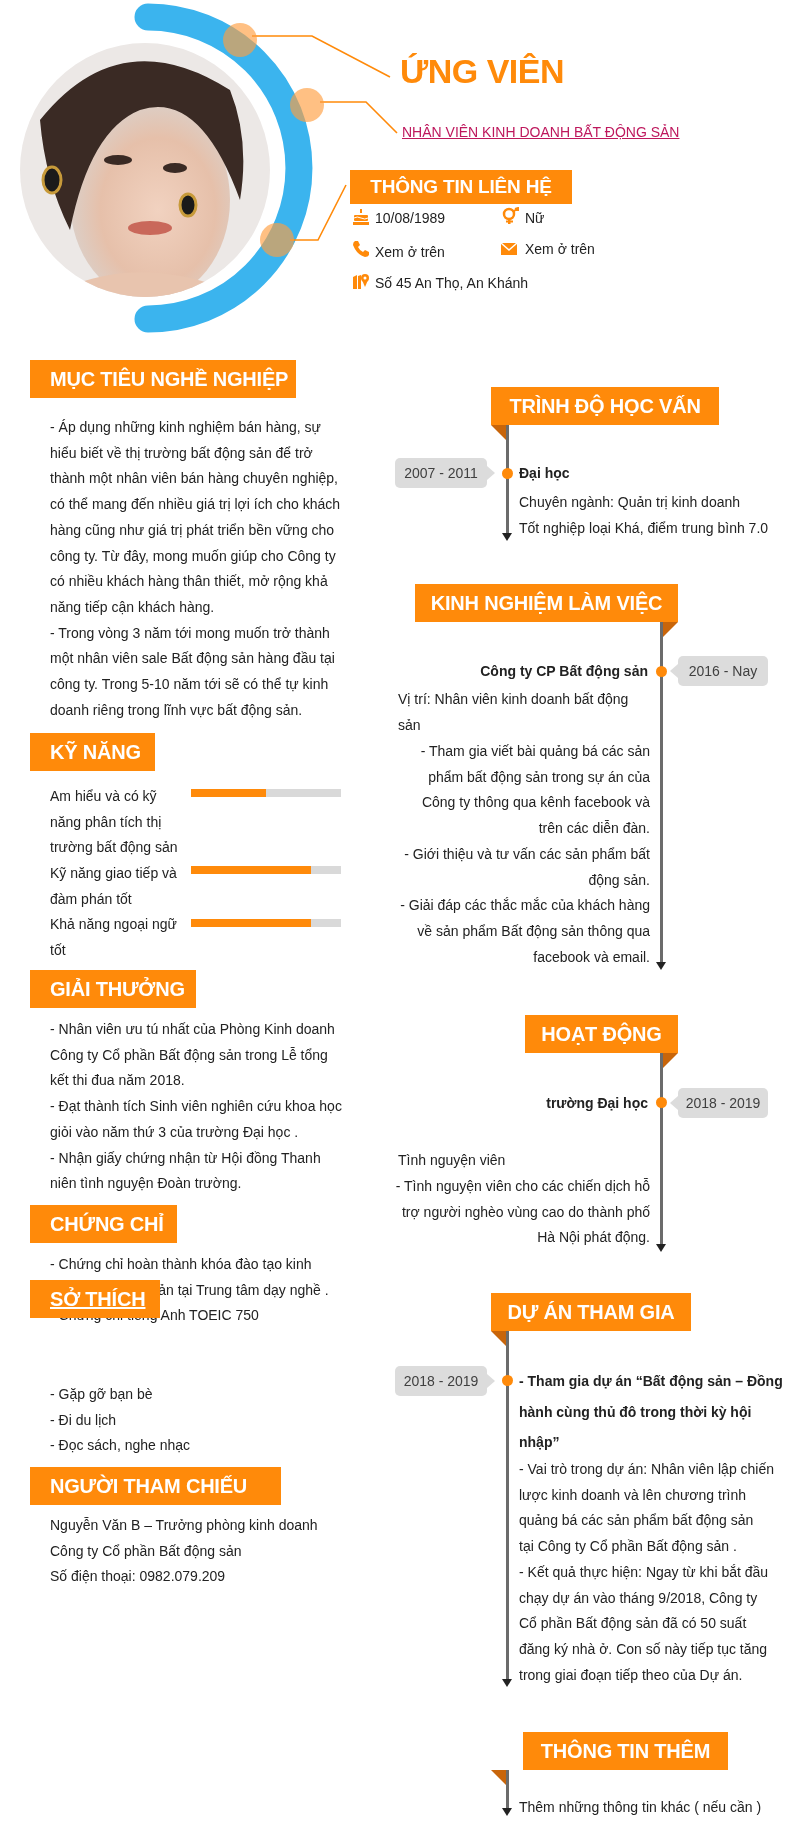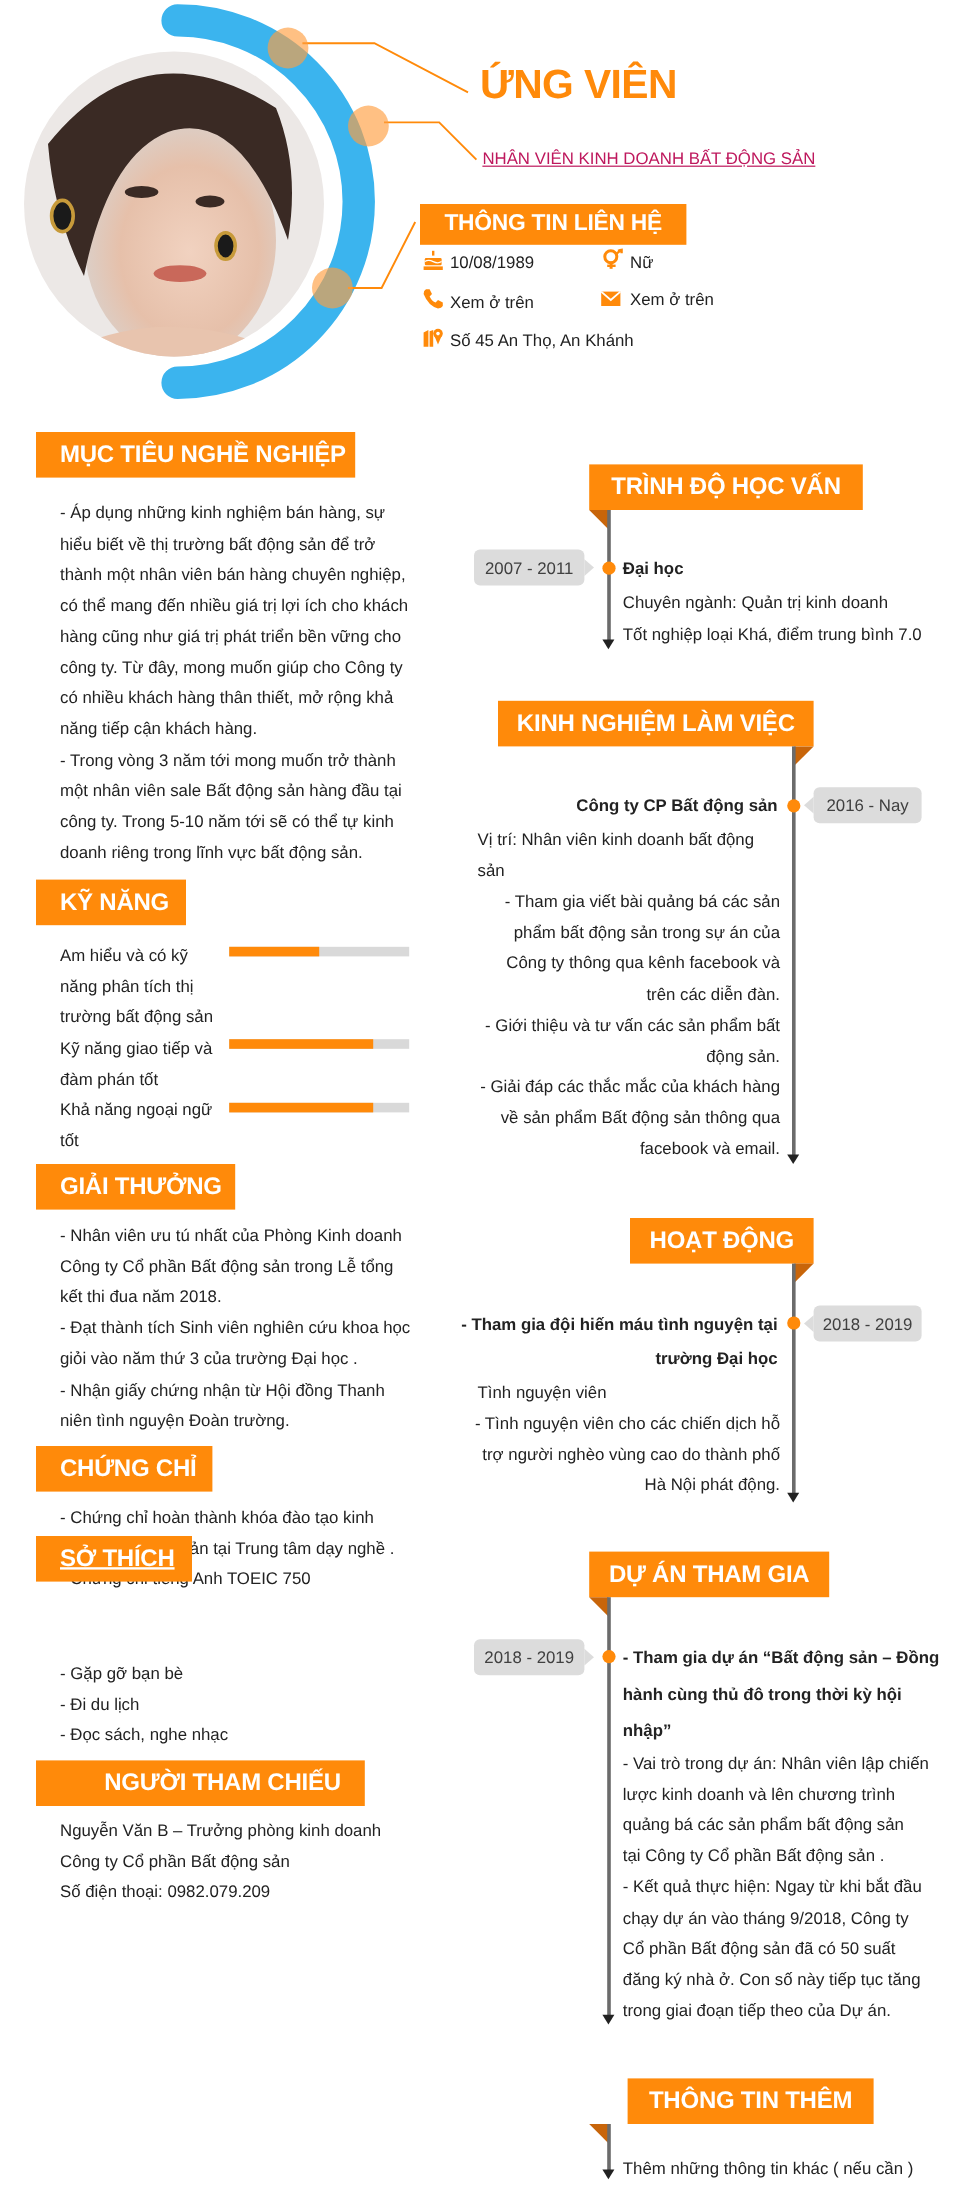--- a/index.html
+++ b/index.html
@@ -166,21 +166,21 @@
     <div>- Chứng chỉ tiếng Anh TOEIC 750</div>
 </div>
 
 <div class="hdr" style="left:30px;top:1280px;width:130px;text-decoration:underline;">SỞ THÍCH</div>
 <div class="para" style="left:50px;top:1382px;">
   <div>- Gặp gỡ bạn bè</div>
     <div>- Đi du lịch</div>
     <div>- Đọc sách, nghe nhạc</div>
 </div>
 
-<div class="hdr" style="left:30px;top:1467px;width:274px;text-align:right;">NGƯỜI THAM CHIẾU</div>
+<div class="hdr" style="left:30px;top:1467px;width:251px;">NGƯỜI THAM CHIẾU</div>
 <div class="para" style="left:50px;top:1513px;">
   <div>Nguyễn Văn B – Trưởng phòng kinh doanh</div>
     <div>Công ty Cổ phần Bất động sản</div>
     <div>Số điện thoại: 0982.079.209</div>
 </div>
 
 <div class="hdr" style="left:491px;top:387px;width:228px;text-align:center;padding:0;">TRÌNH ĐỘ HỌC VẤN</div>
 <div class="notch-l" style="left:491px;top:425px;"></div>
 <div class="tl-line" style="left:506px;top:425px;height:110px;"></div>
 <div class="tl-arrow" style="left:502px;top:533px;"></div>
@@ -213,21 +213,20 @@
     <div>facebook và email.</div>
 </div>
 
 <div class="hdr" style="left:525px;top:1015px;width:153px;text-align:center;padding:0;">HOẠT ĐỘNG</div>
 <div class="notch-r" style="left:662px;top:1053px;"></div>
 <div class="tl-line" style="left:660px;top:1053px;height:193px;"></div>
 <div class="tl-arrow" style="left:656px;top:1244px;"></div>
 <div class="pill right" style="left:678px;top:1088px;width:90px;">2018 - 2019</div>
 <div class="tl-dot" style="left:656px;top:1097px;"></div>
 <div class="para bold" style="right:152px;top:1089px;text-align:right;line-height:29px;">
-  <div>- Tham gia đội hiến máu tình nguyện tại</div>
     <div>trường Đại học</div>
 </div>
 <div class="txt" style="left:398px;top:1147px;">Tình nguyện viên</div>
 <div class="para" style="right:150px;top:1174px;text-align:right;">
   <div>- Tình nguyện viên cho các chiến dịch hỗ</div>
     <div>trợ người nghèo vùng cao do thành phố</div>
     <div>Hà Nội phát động.</div>
 </div>
 
 <div class="hdr" style="left:491px;top:1293px;width:200px;text-align:center;padding:0;">DỰ ÁN THAM GIA</div>

